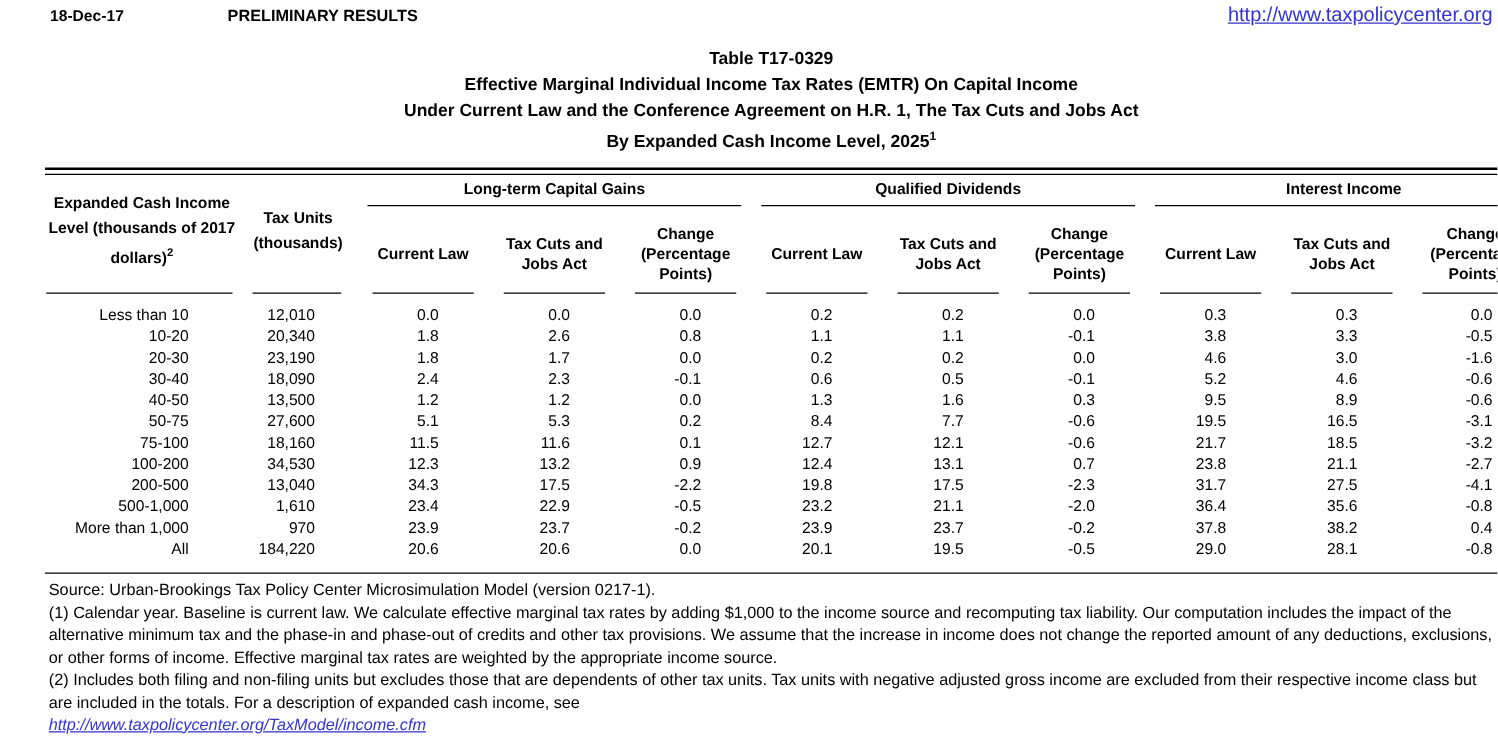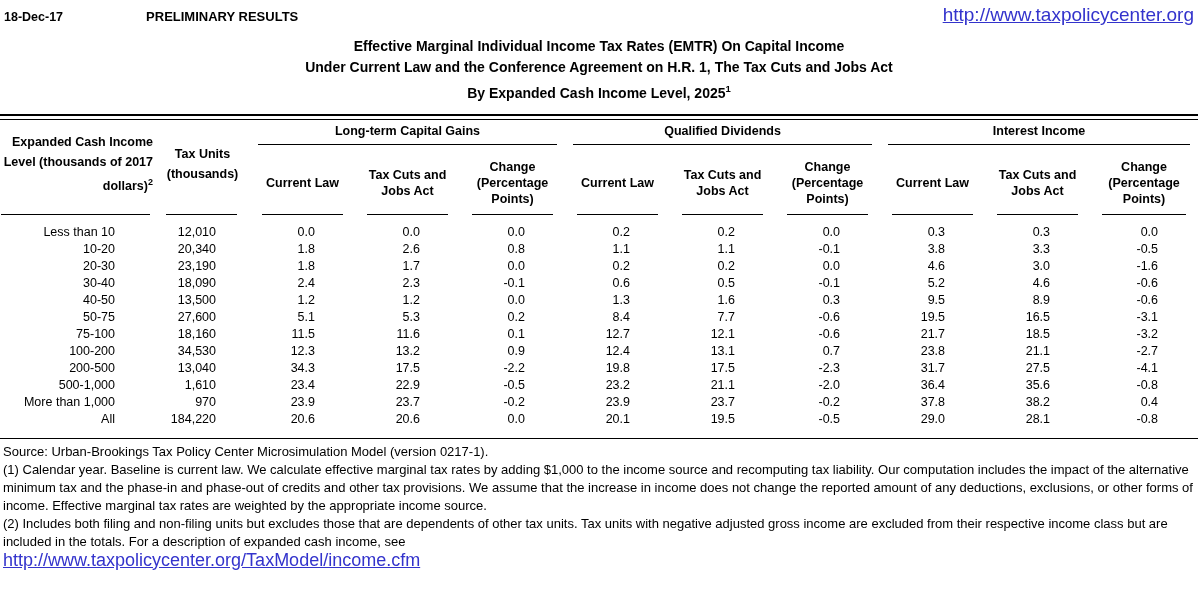--- a/index.html
+++ b/index.html
@@ -3,32 +3,32 @@
 <meta charset="utf-8">
 <style>
   :root { --link-blue: #3333cc; --rule: #000; }
   * { box-sizing: border-box; margin: 0; padding: 0; }
   html, body { background: #fff; }
   body {
     width: 1198px; height: 596px; overflow: hidden;
     font-family: "Liberation Sans", sans-serif;
     color: #000; font-size: 12.5px;
   }
-  .page { width: 1198px; height: 552px; position: relative; }
+  .page { width: 1198px; height: 552px; position: relative; padding-left: 36px; }
 
   
   .topbar {
     display: flex; align-items: baseline;
     padding: 4px 4px 0 4px; height: 22px;
   }
   .topbar .date { font-weight: bold; font-size: 12.5px; }
   .topbar .prelim { font-weight: bold; font-size: 13px; margin-left: 83px; }
   .topbar .spacer { flex: 1; }
   a.toplink, a.footlink {
-    color: var(--link-blue); text-decoration: underline; font-size: 19px;
+    color: var(--link-blue); text-decoration: underline; font-size: 16px;
     cursor: pointer;
   }
 
   
   .titleblock {
     text-align: center; font-weight: bold; font-size: 14px;
     line-height: 21px; margin-top: 14px;
   }
   .titleblock sup { font-size: 9.5px; vertical-align: super; }
 
@@ -42,21 +42,21 @@
 
   
   table.datatable {
     width: 100%; border-collapse: collapse; table-layout: fixed;
   }
   table.datatable th, table.datatable td {
     font-size: 12.5px; overflow: hidden;
   }
   thead th { font-weight: bold; text-align: center; }
   th.h-col1, th.h-col2 { position: relative; vertical-align: middle; line-height: 20px; }
-  th.h-col1 { padding: 0 2px 10px 2px; text-align: right; }
+  th.h-col1 { padding: 0 2px 10px 2px; }
   th.h-col1 sup { font-size: 9px; vertical-align: super; }
   th.h-col2 { padding: 0 4px 10px 4px; }
   th.h-group { vertical-align: top; padding-top: 4px; height: 36px; }
   th.h-group .gtext {
     display: block; margin: 0 8px; padding-bottom: 5px;
     border-bottom: 1.5px solid var(--rule); line-height: 15px;
   }
   th.h-sub { position: relative; vertical-align: middle; height: 62px; padding: 0 6px 8px 6px; line-height: 16px; }
   .uline {
     position: absolute; bottom: 3px; left: 12px; right: 12px;
@@ -66,35 +66,36 @@
   th.h-col2 .uline { left: 11px; right: 13px; }
 
   tbody td { line-height: 17px; white-space: nowrap; }
   tbody tr:first-child td { padding-top: 6px; }
   td.c-label { text-align: right; padding-right: 40px; font-weight: normal; }
   td.c-units { text-align: right; padding-right: 34px; }
   td.c-num   { text-align: right; padding-right: 40px; }
 
   
   .footnotes { padding: 4px 4px 0 3px; font-size: 13px; line-height: 18px; }
-  .footnotes a.footlink { font-size: 18px; }
+  .footnotes a.footlink { font-size: 13px; font-style: italic; }
 </style>
 </head>
 <body>
 
 <div class="page">
 
   <div class="topbar">
     <span class="date">18-Dec-17</span>
     <span class="prelim">PRELIMINARY RESULTS</span>
     <span class="spacer"></span>
     <a class="toplink" href="#">http://www.taxpolicycenter.org</a>
   </div>
 
   <div class="titleblock">
+    <div>Table T17-0329</div>
     <div>Effective Marginal Individual Income Tax Rates (EMTR) On Capital Income</div>
     <div>Under Current Law and the Conference Agreement on H.R. 1, The Tax Cuts and Jobs Act</div>
     <div><span>By Expanded Cash Income Level, 2025</span><sup>1</sup></div>
   </div>
 
   <div class="toprule"></div>
 
   <table class="datatable">
     <colgroup>
       <col style="width:155px">

